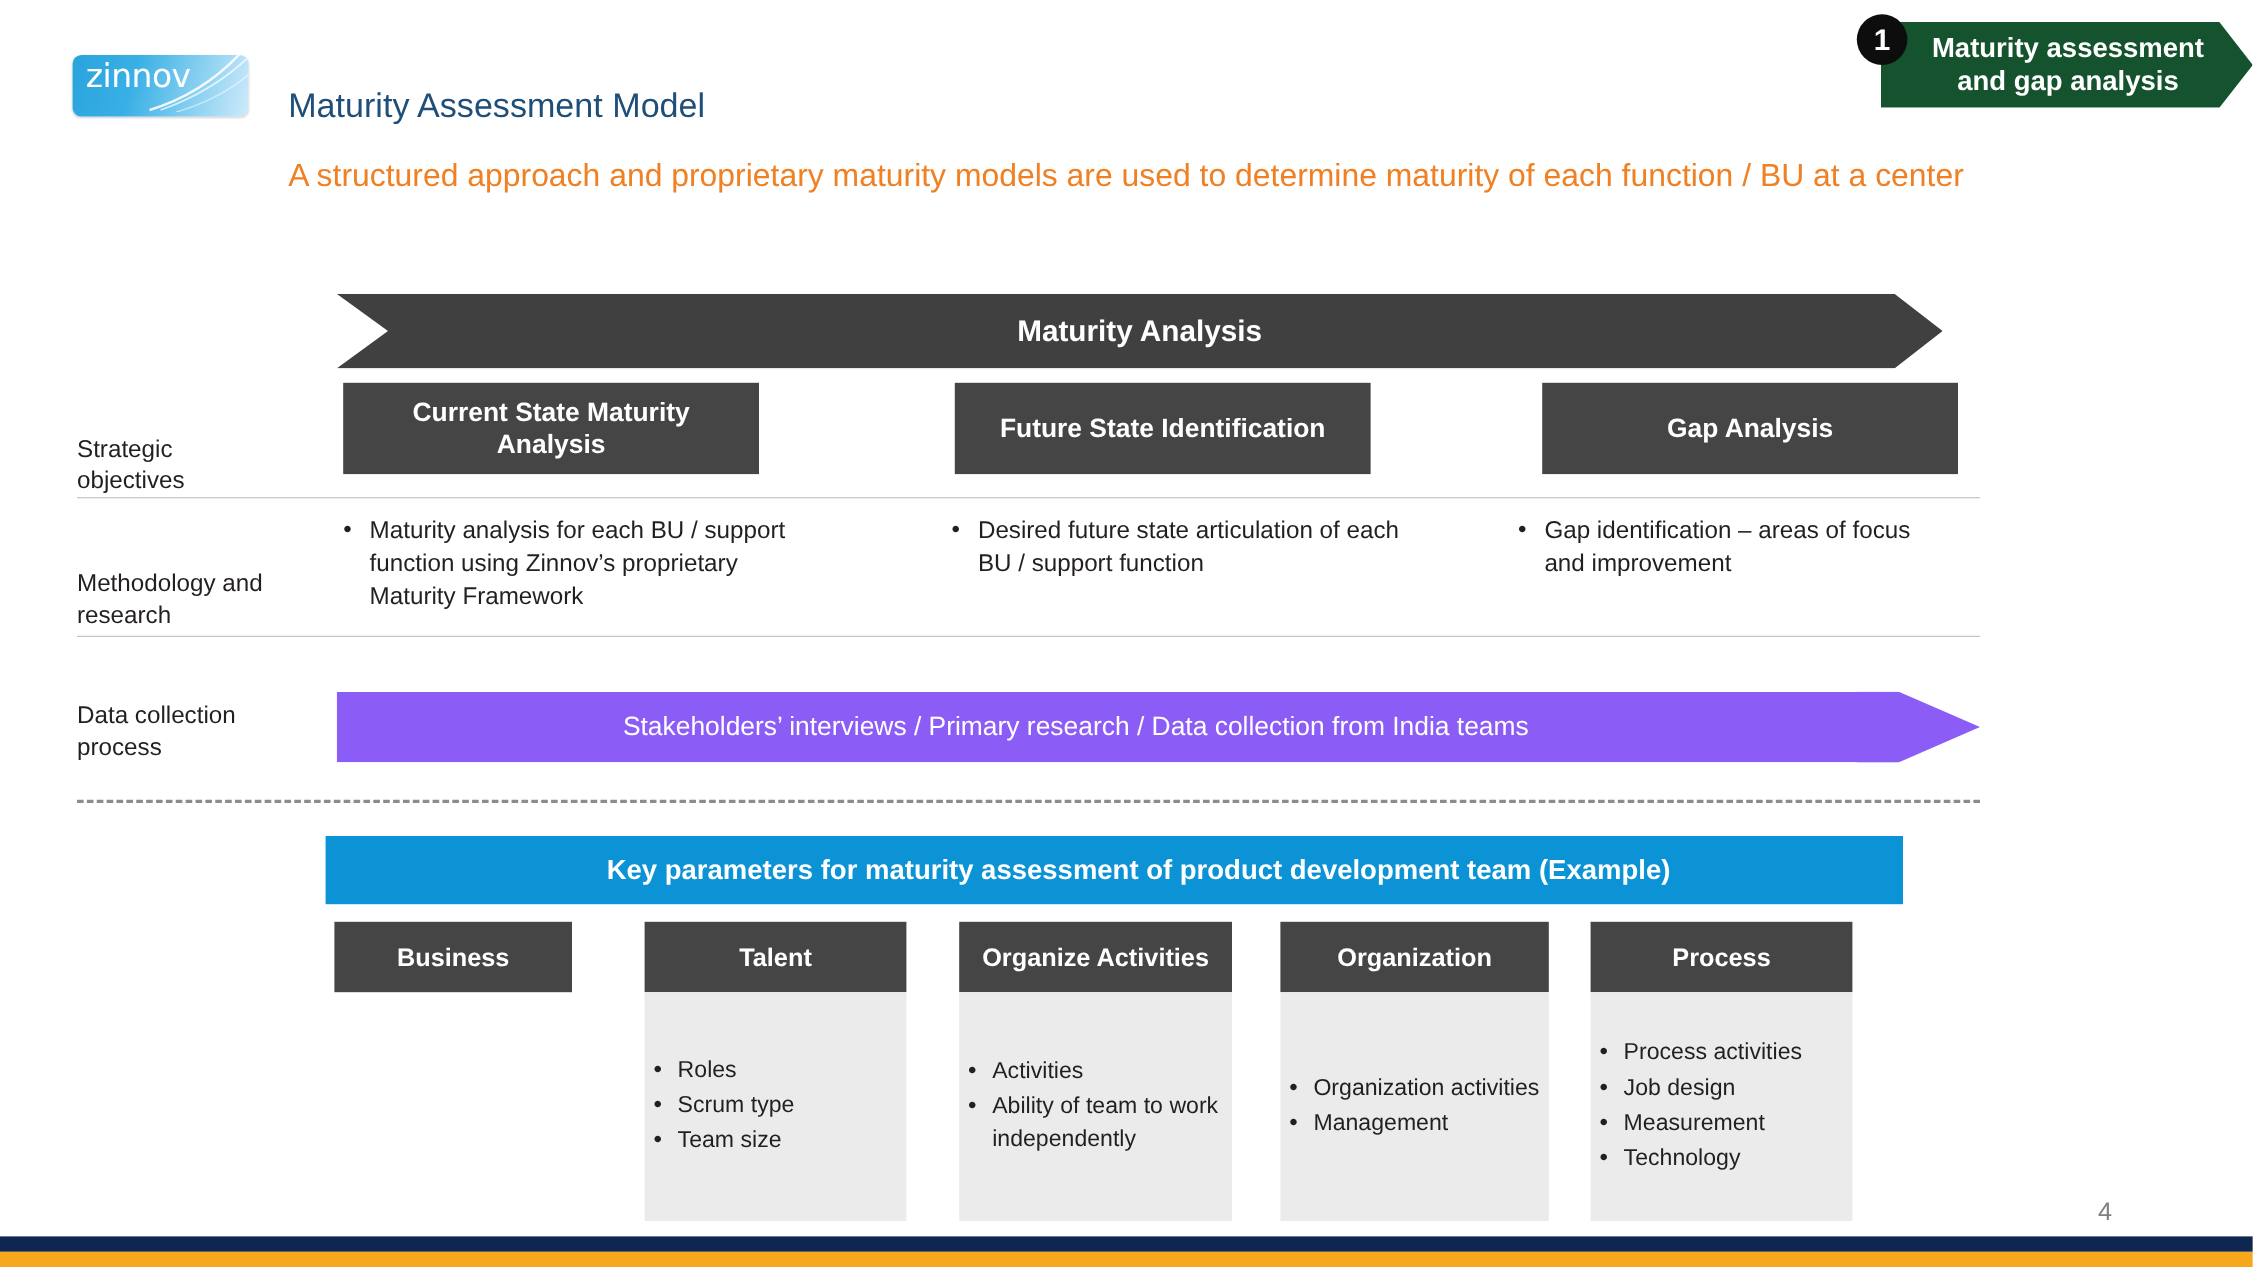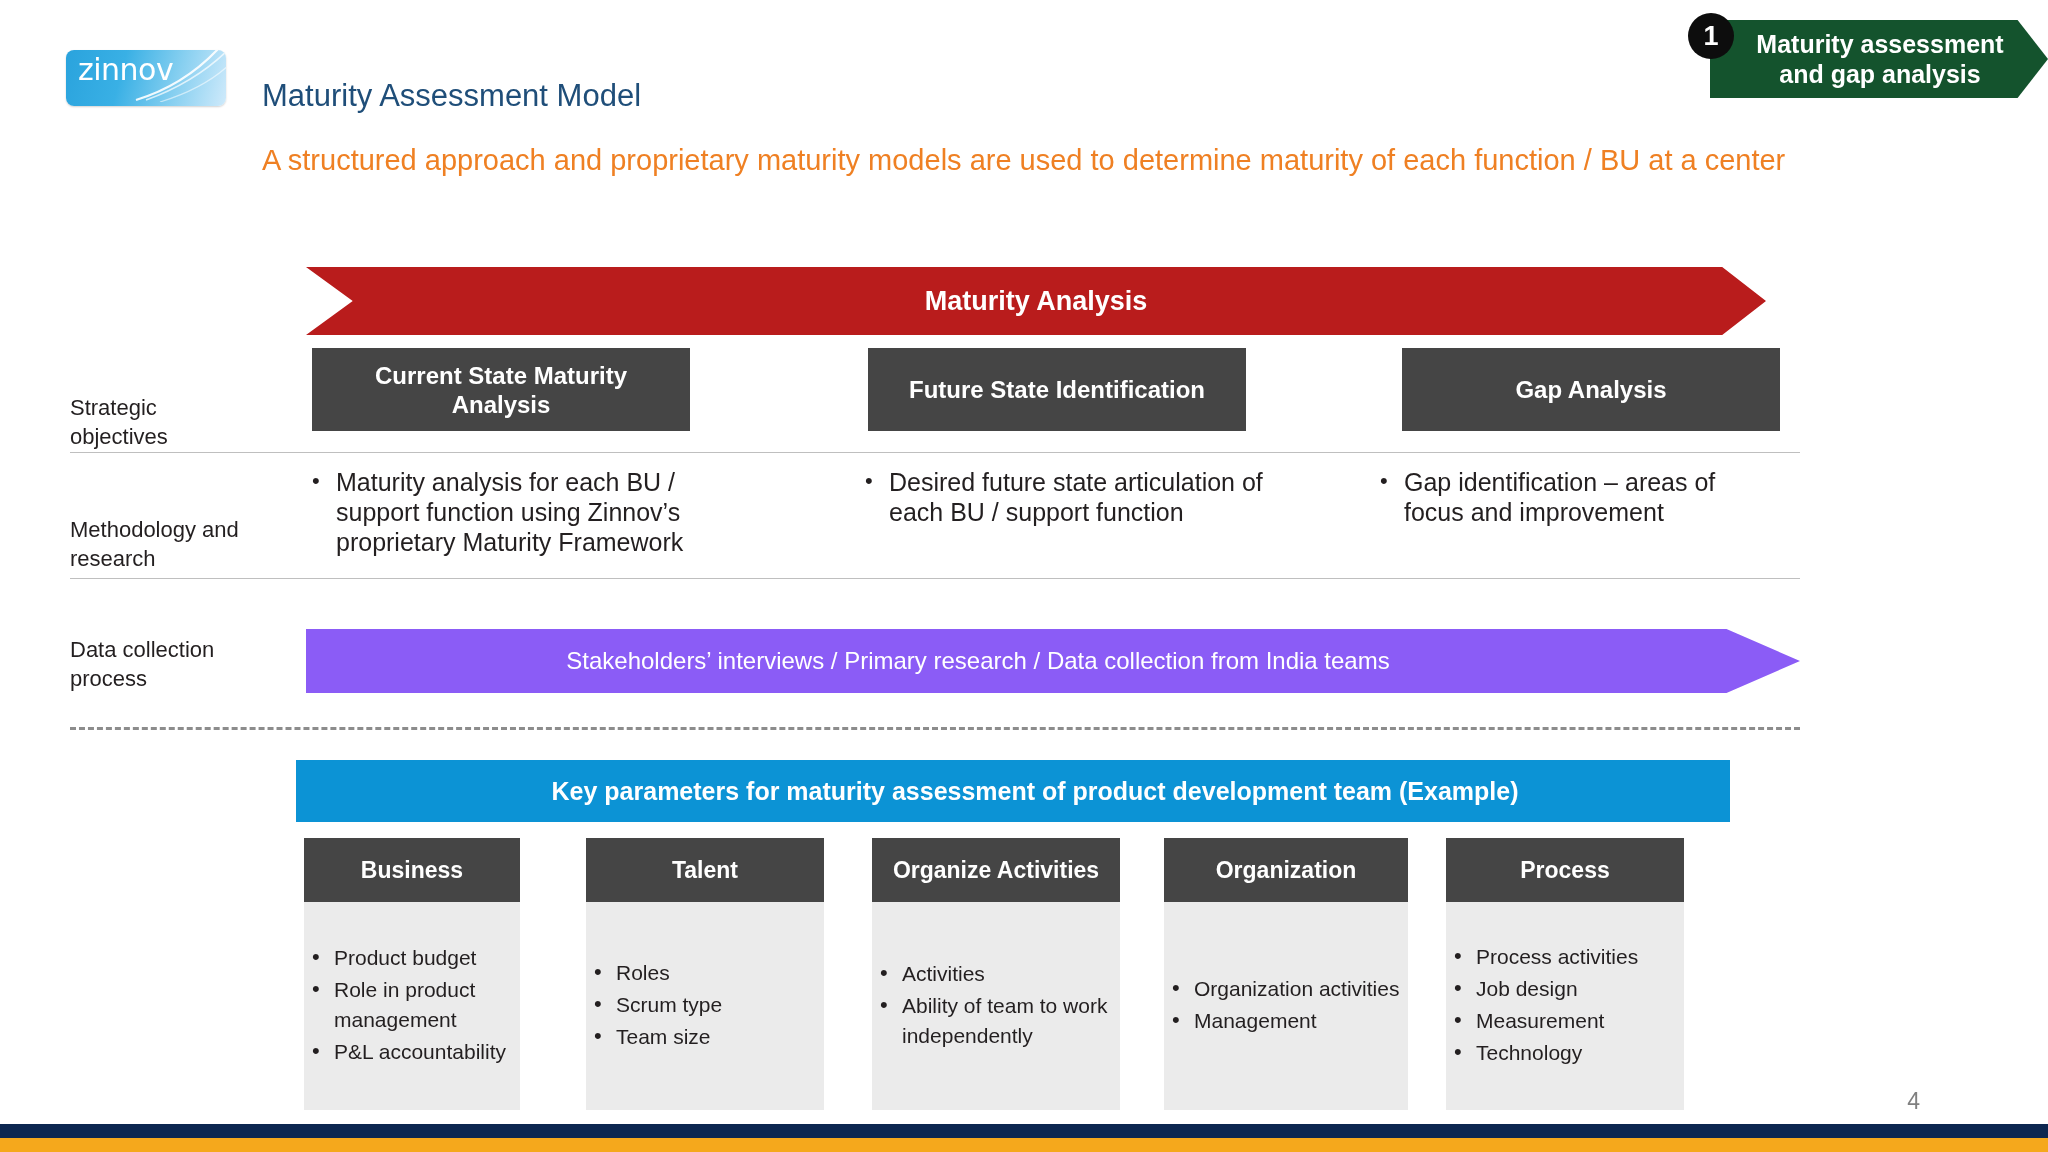--- a/index.html
+++ b/index.html
@@ -112,21 +112,21 @@
     z-index: 3;
   }
 
   
   .chevron-banner {
     position: absolute;
     left: 306px;
     top: 267px;
     width: 1460px;
     height: 68px;
-    background: #b91c1c;
+    background: #404040;
     clip-path: polygon(0 0, 97% 0, 100% 50%, 97% 100%, 0 100%, 3.2% 50%);
     display: flex;
     align-items: center;
     justify-content: center;
   }
   .chevron-banner span {
     color: #ffffff;
     font-size: 27px;
     font-weight: bold;
   }
@@ -196,21 +196,21 @@
   .meth-3 { left: 1376px; width: 400px; }
 
   ul.bl {
     margin: 0;
     padding: 0;
     list-style: none;
   }
   ul.bl li {
     position: relative;
     padding-left: 28px;
-    font-size: 25px;
+    font-size: 22px;
     line-height: 30px;
     color: #231f20;
     margin-bottom: 2px;
   }
   ul.bl li::before {
     content: "\2022";
     position: absolute;
     left: 4px;
     top: -1px;
     font-size: 22px;
@@ -391,27 +391,20 @@
 <div class="dashed-divider"></div>
 
 <div class="key-banner">
   <span>Key parameters for maturity assessment of product development team (Example)</span>
 </div>
 
 <div class="param-col pc-1">
   <div class="param-head">
     <span>Business</span>
   </div>
-  <div class="param-body">
-    <ul class="bl">
-      <li>Product budget</li>
-      <li>Role in product management</li>
-      <li>P&amp;L accountability</li>
-    </ul>
-  </div>
 </div>
 
 <div class="param-col pc-2">
   <div class="param-head">
     <span>Talent</span>
   </div>
   <div class="param-body">
     <ul class="bl">
       <li>Roles</li>
       <li>Scrum type</li>

